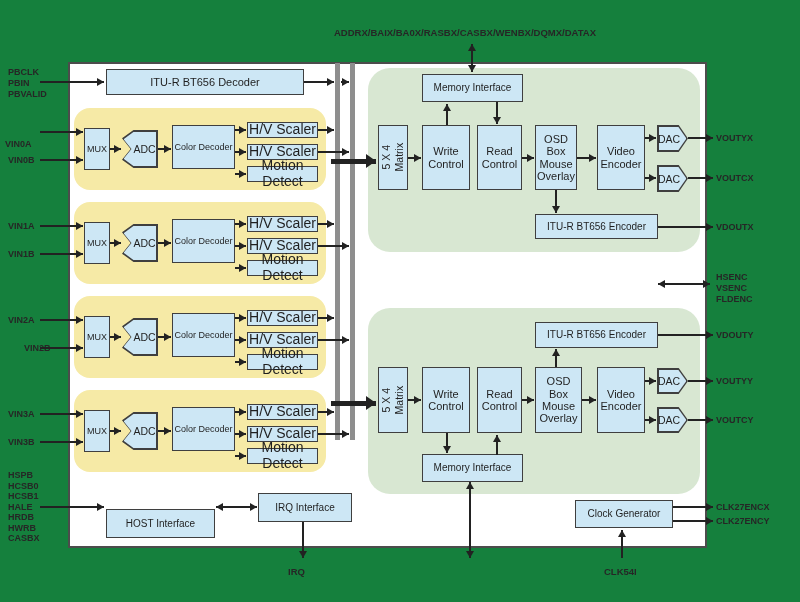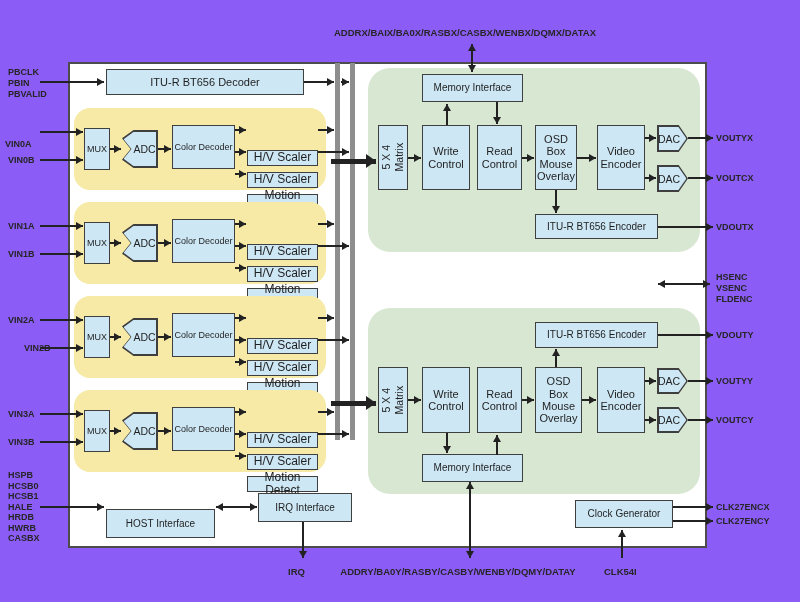--- a/index.html
+++ b/index.html
@@ -1,29 +1,29 @@
 <!DOCTYPE html>
 <html><head>
 <meta charset="utf-8">
 <style>
   * { box-sizing: border-box; margin: 0; padding: 0; }
   html,body { background:#fff; }
   #stage {
-    position: relative; width: 800px; height: 602px; background: #8b5cf6;
+    position: relative; width: 800px; height: 602px; background: #15803d;
     font-family: "Liberation Sans", sans-serif; color: #1f1f1f; overflow: hidden;
   }
   .outer-box { position:absolute; left:68px; top:62px; width:639px; height:486px;
     border:2px solid #4c4c4c; background:#fff; }
   .region-green { position:absolute; background:#d8e7d2; border-radius:22px; }
   .group { position:absolute; width:252px; height:82px; background:#f6eaa6; border-radius:16px; }
   .busbar { position:absolute; width:5px; background:#8e8e8e; }
   .block { position:absolute; background:#cde7f5; border:1.4px solid #3f3f3f;
     display:flex; align-items:center; justify-content:center; text-align:center;
     font-size:11px; line-height:1.12; white-space:pre-line; }
-  .fs10 { font-size:10px; } .fs95 { font-size:12px;margin-top:28px; } .fs9 { font-size:9px; }
+  .fs10 { font-size:10px; } .fs95 { font-size:14px; } .fs9 { font-size:9px; }
   .vert { position:absolute; inset:0; display:flex; align-items:center; justify-content:center; }
   .vert > span { transform: rotate(-90deg); white-space:pre; text-align:center; font-size:10.5px; line-height:1.25; }
   .pent { position:absolute; }
   .pent .pb { position:absolute; inset:0; background:#3f3f3f; }
   .pent .pf { position:absolute; inset:1.6px; background:#cde7f5; }
   .adc-clip { clip-path: polygon(32% 0, 100% 0, 100% 100%, 32% 100%, 0 78%, 24% 50%, 0 22%); }
   .dac-clip { clip-path: polygon(0 0, 70% 0, 100% 50%, 70% 100%, 0 100%); }
   .pent .pl { position:absolute; inset:0; display:flex; align-items:center; justify-content:center; font-size:10.5px; }
   .adc-lbl { padding-left:9px; }
   .dac-lbl { padding-right:7px; }
@@ -31,21 +31,20 @@
   .buslabel { position:absolute; font-size:9.5px; font-weight:bold; white-space:nowrap; color:#262626; }
   .conn, .ah { position:absolute; }
 </style>
 </head>
 <body>
 
 <div id="stage">
 
   <div class="buslabel" style="left:300px; top:27px; width:330px; text-align:center;">ADDRX/BAIX/BA0X/RASBX/CASBX/WENBX/DQMX/DATAX</div>
   <div class="buslabel" style="left:288px; top:566px;">IRQ</div>
-  <div class="buslabel" style="left:318px; top:566px; width:280px; text-align:center;">ADDRY/BA0Y/RASBY/CASBY/WENBY/DQMY/DATAY</div>
   <div class="buslabel" style="left:604px; top:566px;">CLK54I</div>
 
   <div class="outer-box"></div>
 
   <div class="region-green" style="left:368px; top:68px; width:332px; height:184px;"></div>
   <div class="region-green" style="left:368px; top:308px; width:332px; height:186px;"></div>
 
   <div class="busbar" style="left:335px; top:63px; height:377px;"></div>
   <div class="busbar" style="left:350px; top:63px; height:377px;"></div>
 

